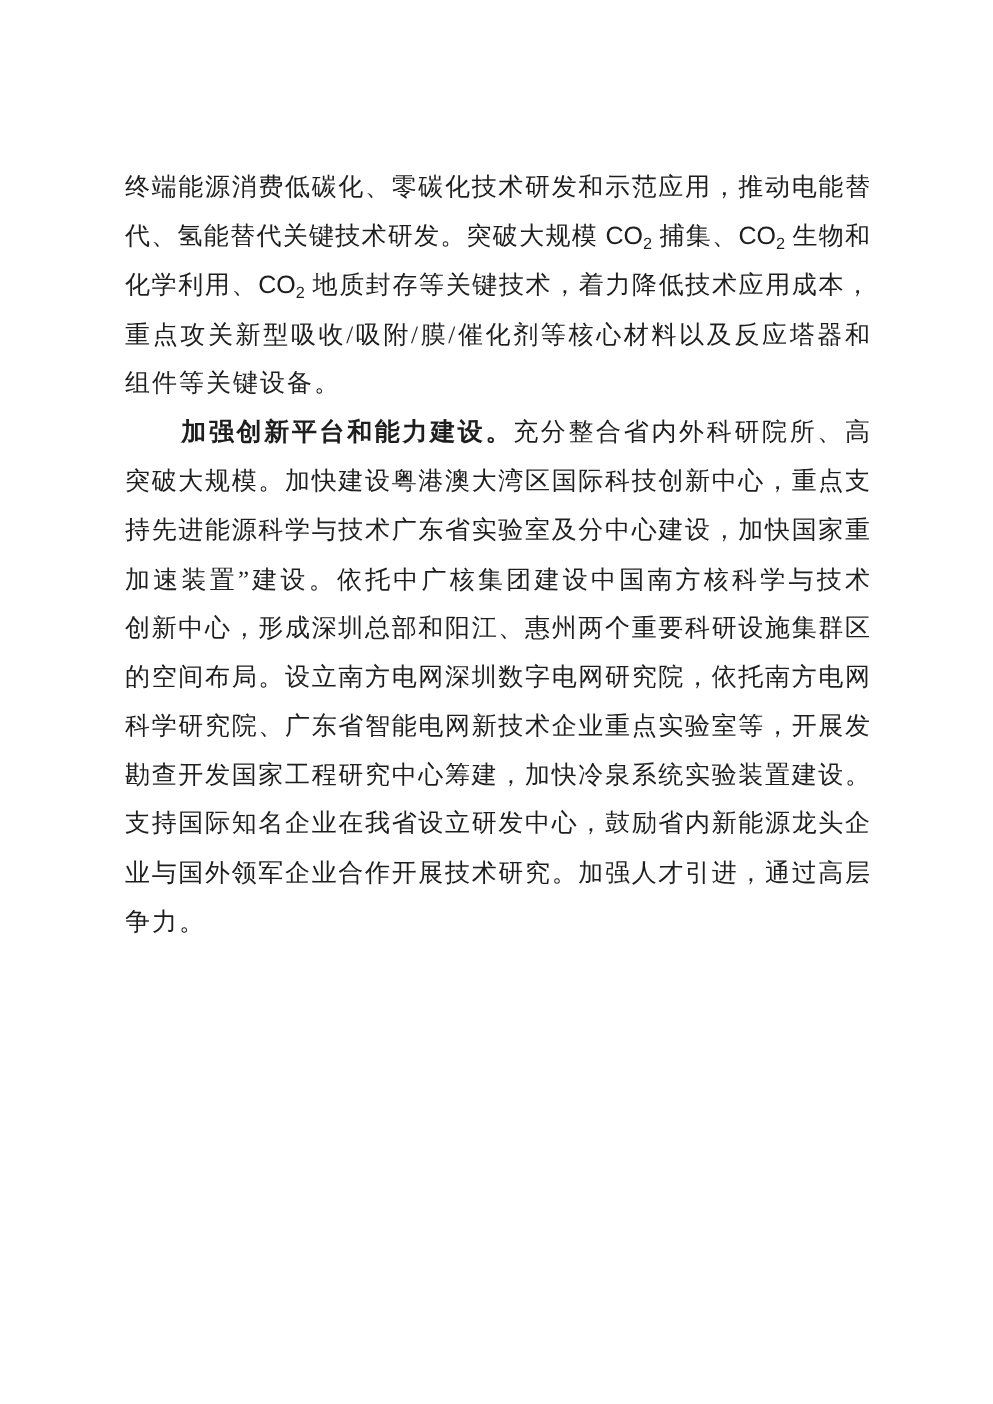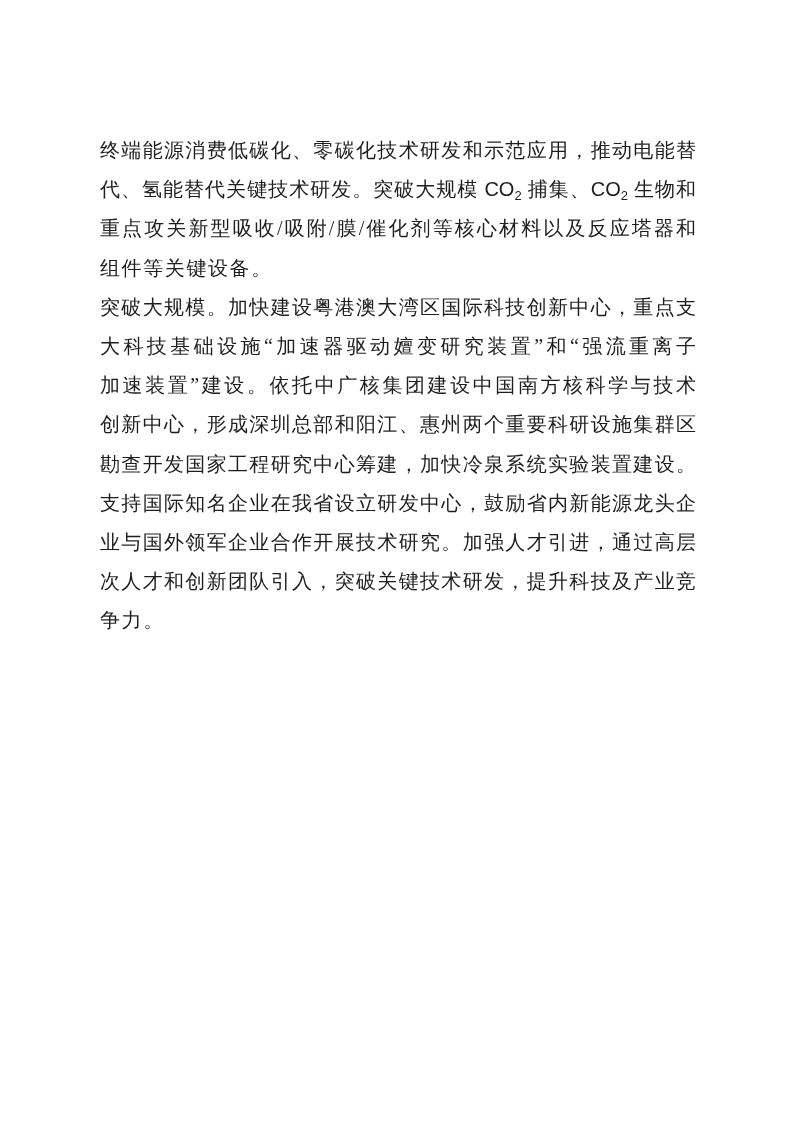--- a/index.html
+++ b/index.html
@@ -64,26 +64,29 @@
     font-family: "Liberation Serif", "DejaVu Serif", serif;
   }
 </style>
 </head>
 <body>
 
 <div class="page">
   <div class="text-block" id="text-block">
       <div class="line j"><span class="run">终端能源消费低碳化、零碳化技术研发和示范应用，推动电能替</span></div>
       <div class="line j"><span class="run">代、氢能替代关键技术研发。突破大规模 </span><span class="run latin">CO</span><span class="run latin sub">2</span><span class="run"> 捕集、</span><span class="run latin">CO</span><span class="run latin sub">2</span><span class="run"> 生物和</span></div>
+      <div class="line j"><span class="run">化学利用、</span><span class="run latin">CO</span><span class="run latin sub">2</span><span class="run"> 地质封存等关键技术，着力降低技术应用成本，</span></div>
       <div class="line j"><span class="run">重点攻关新型吸收/吸附/膜/催化剂等核心材料以及反应塔器和</span></div>
       <div class="line last"><span class="run">组件等关键设备。</span></div>
+      <div class="line j ind"><span class="run bold-lead">加强创新平台和能力建设。</span><span class="run">充分整合省内外科研院所、高</span></div>
       <div class="line j"><span class="run">突破大规模。加快建设粤港澳大湾区国际科技创新中心，重点支</span></div>
-      <div class="line j"><span class="run">大科技基础设施“加速器驱动嬗变研究装置”和“强流重离子</span></div>
+      <div class="line j"><span class="run">持先进能源科学与技术广东省实验室及分中心建设，加快国家重</span></div>
       <div class="line j"><span class="run">加速装置”建设。依托中广核集团建设中国南方核科学与技术</span></div>
       <div class="line j"><span class="run">创新中心，形成深圳总部和阳江、惠州两个重要科研设施集群区</span></div>
+      <div class="line j"><span class="run">的空间布局。设立南方电网深圳数字电网研究院，依托南方电网</span></div>
+      <div class="line j"><span class="run">科学研究院、广东省智能电网新技术企业重点实验室等，开展发</span></div>
       <div class="line j"><span class="run">勘查开发国家工程研究中心筹建，加快冷泉系统实验装置建设。</span></div>
       <div class="line j"><span class="run">支持国际知名企业在我省设立研发中心，鼓励省内新能源龙头企</span></div>
       <div class="line j"><span class="run">业与国外领军企业合作开展技术研究。加强人才引进，通过高层</span></div>
-      <div class="line j"><span class="run">次人才和创新团队引入，突破关键技术研发，提升科技及产业竞</span></div>
       <div class="line last"><span class="run">争力。</span></div>
     </div>
   <div class="footer">— 32 —</div>
 </div>
 
 </body></html>

